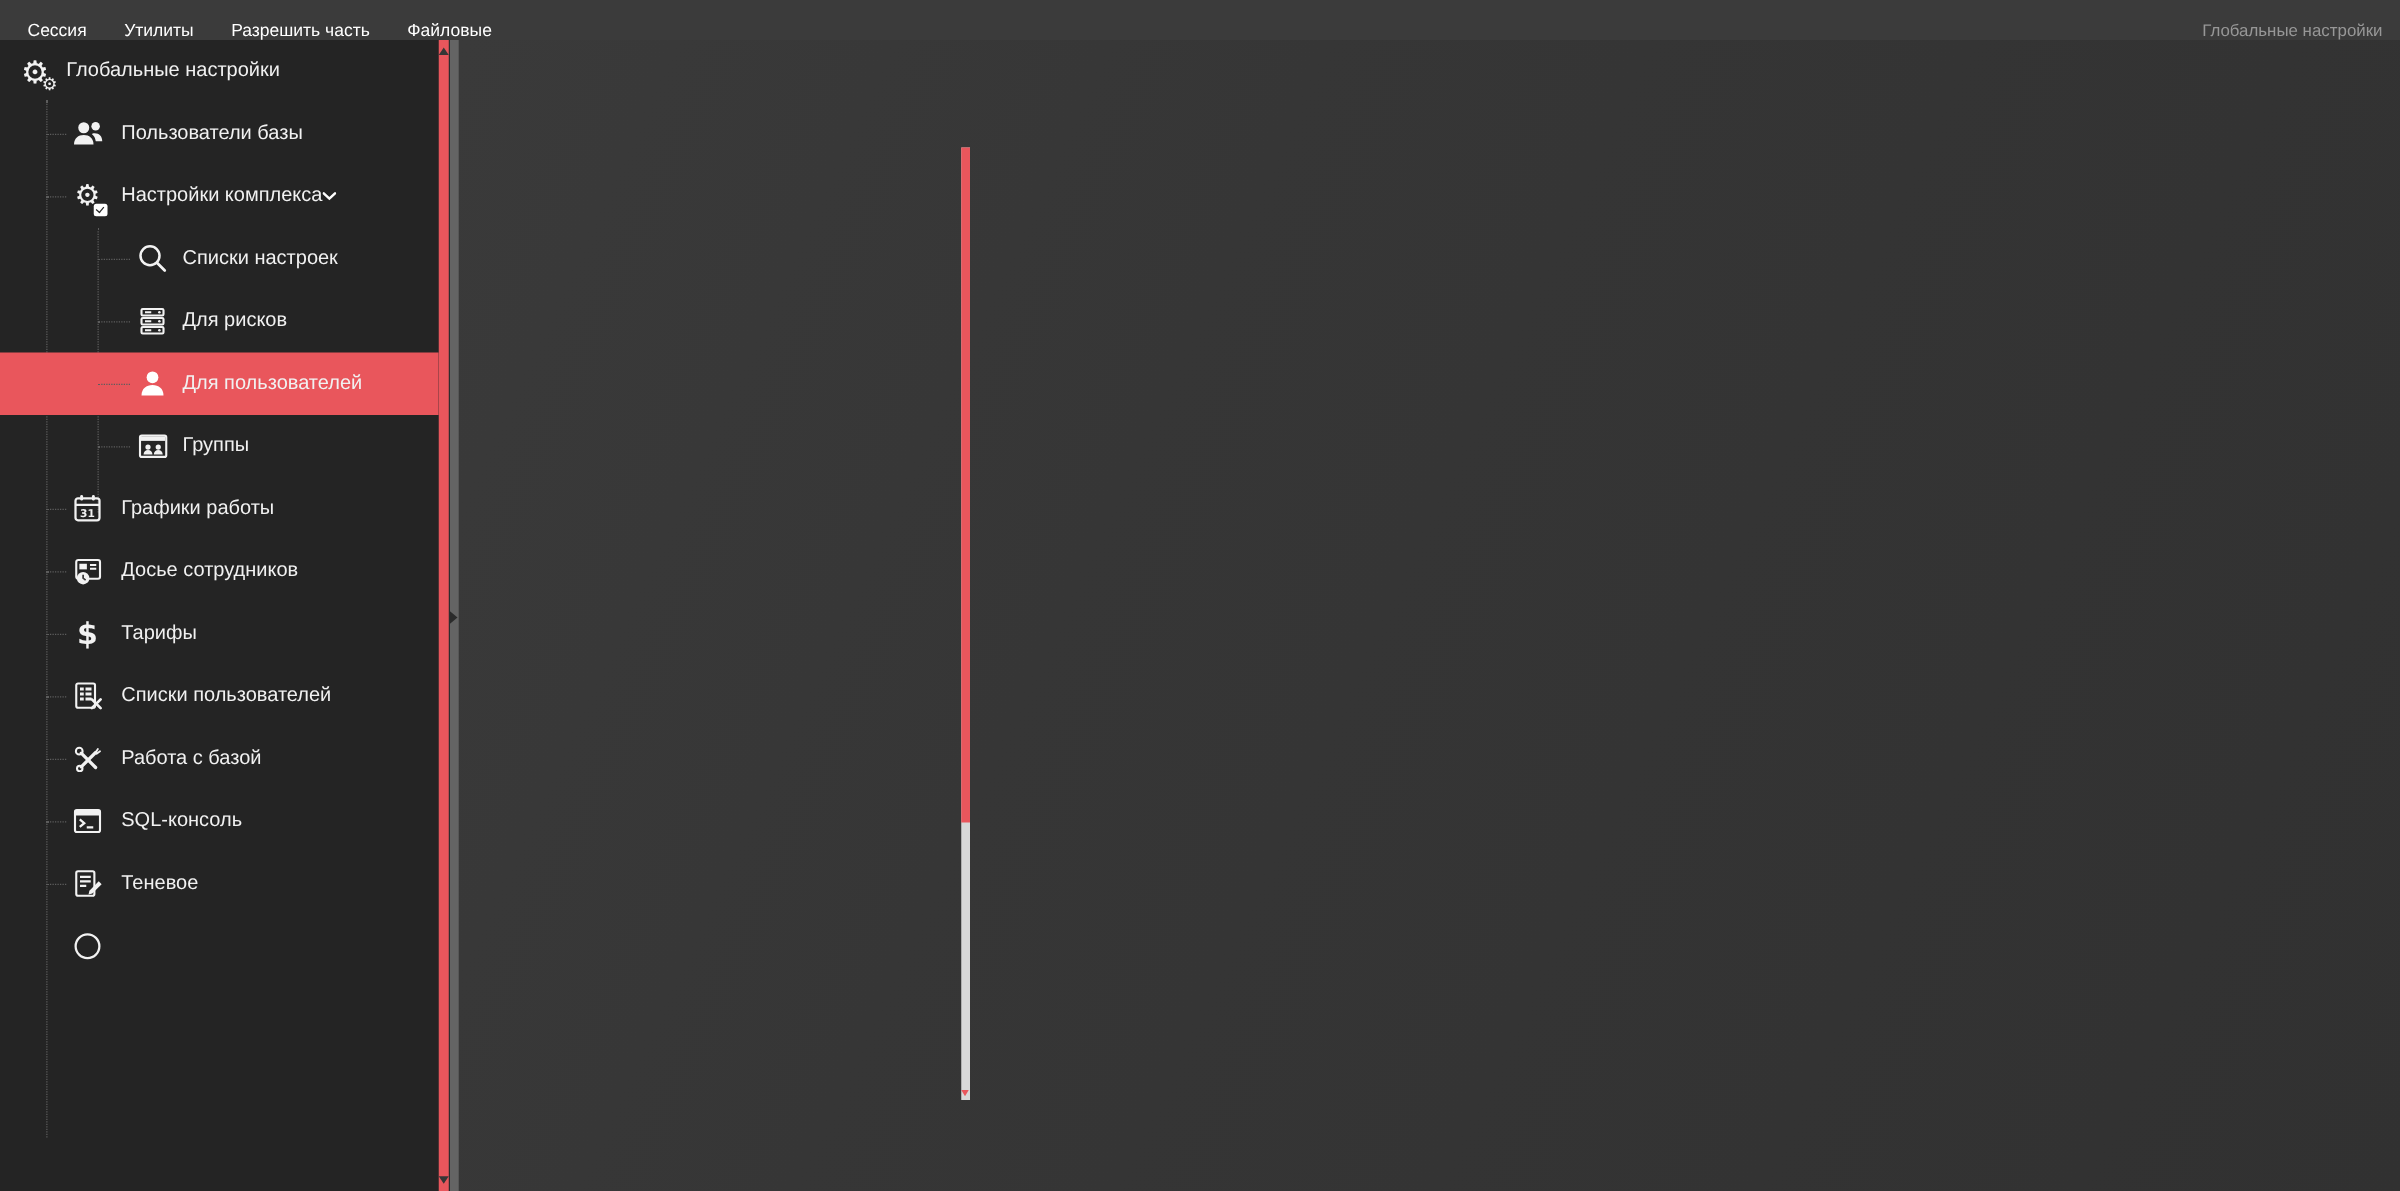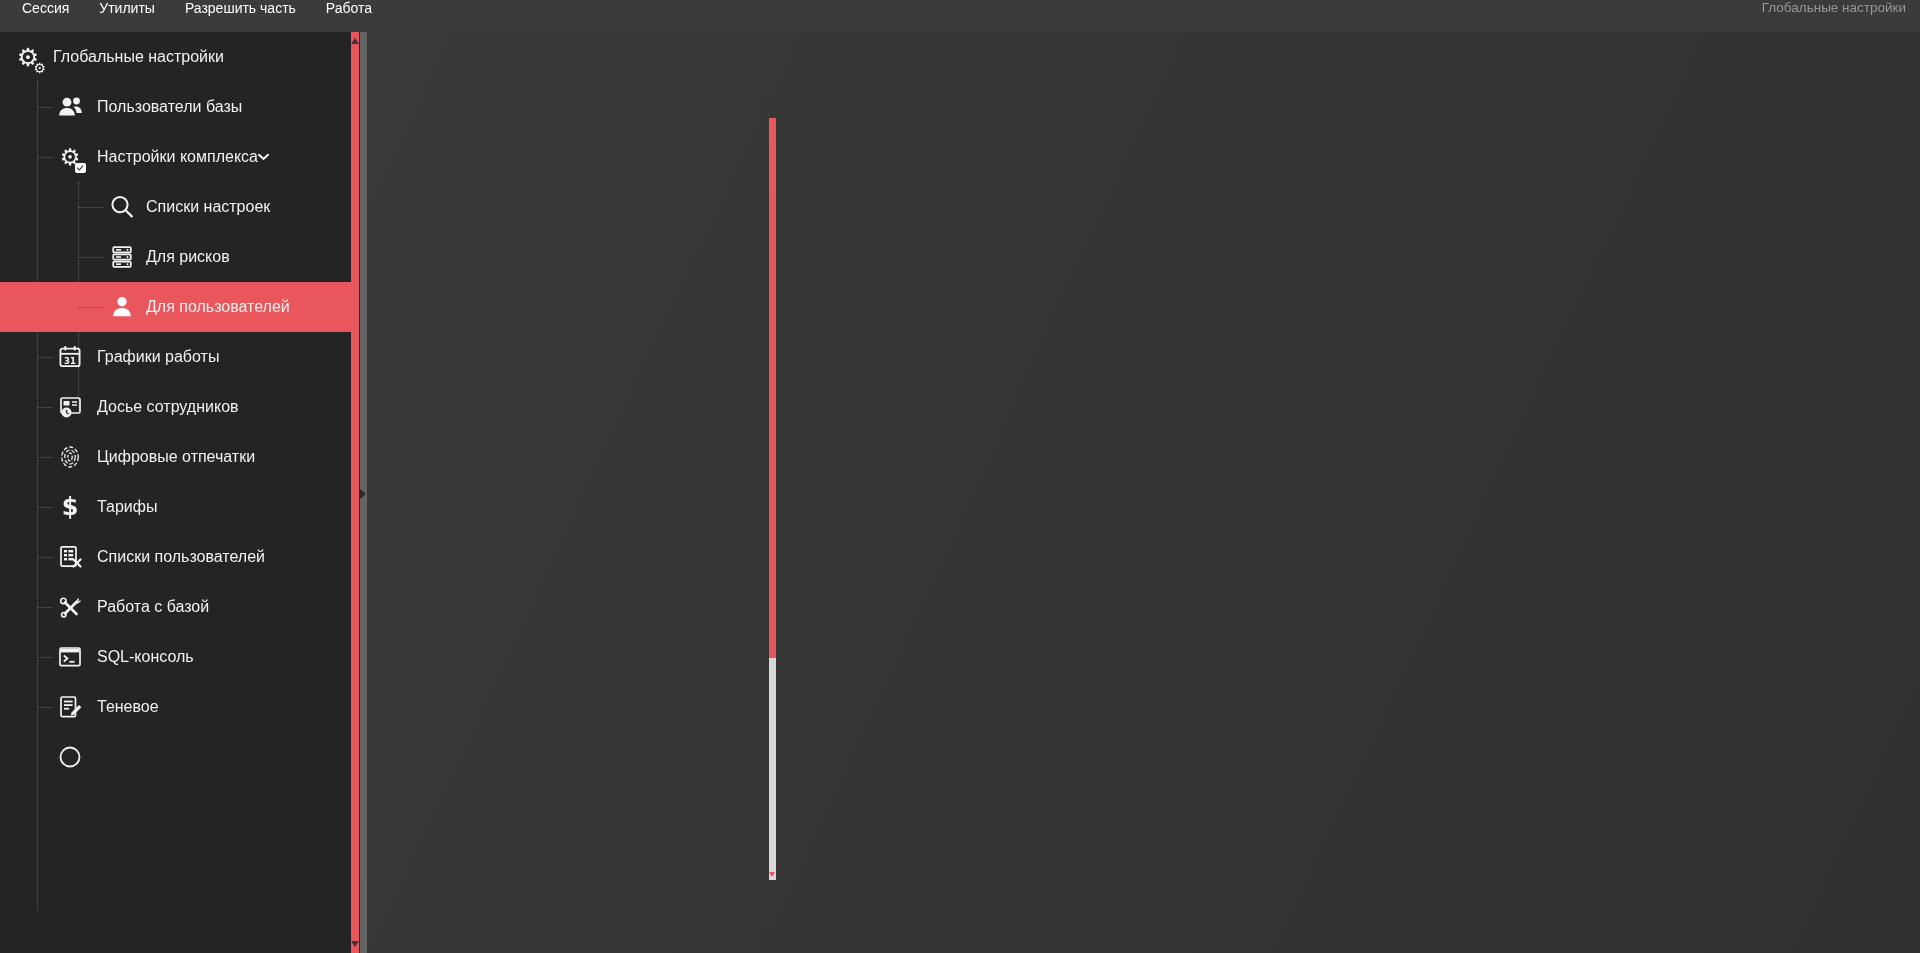--- a/index.html
+++ b/index.html
@@ -1,21 +1,21 @@
 <!DOCTYPE html>
 <html><head>
 <meta charset="utf-8">
 <style>
   html,body{margin:0;padding:0;background:#2e2e2e;}
   body{width:1920px;height:953px;position:relative;overflow:hidden;
        font-family:"Liberation Sans",sans-serif;-webkit-font-smoothing:antialiased;}
 
   
   .menubar{position:absolute;left:0;top:0;width:1920px;height:32px;background:#3b3b3b;
-           display:flex;align-items:flex-start;z-index:30;}
+           display:flex;align-items:flex-end;z-index:30;}
   .menu-item{color:#ffffff;font-size:14px;padding:0 15px;cursor:default;white-space:nowrap;}
   .menu-item:first-child{padding-left:22px;}
   .menu-context{margin-left:auto;color:#979797;font-size:13.5px;padding-right:14px;}
 
   
   .sidebar{position:absolute;left:0;top:32px;width:351px;height:921px;background:#242424;overflow:hidden;z-index:10;}
   .dotline{position:absolute;width:0;border-left:1.5px dotted #5d5d5d;}
   #dot1{left:37px;top:48px;height:830px;}
   #dot2{left:78px;top:150px;height:228px;}
   .sb-row{position:relative;height:50px;cursor:pointer;}
@@ -116,21 +116,21 @@
             align-items:center;justify-content:center;gap:9px;cursor:pointer;box-sizing:border-box;}
 </style>
 </head>
 <body>
 
 <div class="menubar">
   <div id="menu-items" style="display:flex;">
       <div class="menu-item">Сессия</div>
       <div class="menu-item">Утилиты</div>
       <div class="menu-item">Разрешить часть</div>
-      <div class="menu-item">Работа</div>
+      <div class="menu-item">Файловые</div>
     </div>
   <div class="menu-context">Глобальные настройки</div>
 </div>
 
 <div class="sidebar">
   <div class="dotline" id="dot1"></div>
   <div class="dotline" id="dot2"></div>
   <div id="sidebar-rows">
       <div class="sb-row lvl0">
         <div class="sb-ic" style="position: absolute;">
@@ -196,20 +196,36 @@
       <div class="sb-row lvl2 selected">
         <div class="sb-stub"></div>
         <div class="sb-ic" style="position: absolute;">
           <svg width="26" height="26" viewBox="0 0 26 26" fill="#ffffff">
             <circle cx="13" cy="7.8" r="4.7"></circle>
             <path d="M4.2 22.3c0-5.6 3.9-8.4 8.8-8.4s8.8 2.8 8.8 8.4z"></path>
           </svg>
         </div>
         <div class="sb-label">Для пользователей</div>
       </div>
+      <div class="sb-row lvl2">
+        <div class="sb-stub"></div>
+        <div class="sb-ic" style="position: absolute;">
+          <svg width="27" height="26" viewBox="0 0 27 26">
+            <rect x="3" y="4.5" width="21" height="17" rx="1.4" fill="none" stroke="#f2f2f2" stroke-width="1.7"></rect>
+            <rect x="3.8" y="5.3" width="19.4" height="3.4" fill="#f2f2f2"></rect>
+            <g fill="#f2f2f2">
+              <circle cx="9.4" cy="13.6" r="2.1"></circle>
+              <path d="M5.8 19.6c0-2.4 1.6-3.7 3.6-3.7s3.6 1.3 3.6 3.7z"></path>
+              <circle cx="17.6" cy="13.6" r="2.1"></circle>
+              <path d="M14 19.6c0-2.4 1.6-3.7 3.6-3.7s3.6 1.3 3.6 3.7z"></path>
+            </g>
+          </svg>
+        </div>
+        <div class="sb-label">Группы</div>
+      </div>
       <div class="sb-row lvl1">
         <div class="sb-stub"></div>
         <div class="sb-ic" style="position: absolute; align-items: center;">
           <svg width="26" height="26" viewBox="0 0 26 26">
             <rect x="3.4" y="4.6" width="19.2" height="17.6" rx="2" fill="none" stroke="#f2f2f2" stroke-width="1.8"></rect>
             <line x1="3.4" y1="9.8" x2="22.6" y2="9.8" stroke="#f2f2f2" stroke-width="1.8"></line>
             <rect x="7.2" y="2" width="2.2" height="4.4" rx="1" fill="#f2f2f2"></rect>
             <rect x="16.6" y="2" width="2.2" height="4.4" rx="1" fill="#f2f2f2"></rect>
             <text x="13" y="19.6" text-anchor="middle" font-size="8.5" font-weight="bold" fill="#f2f2f2" font-family="DejaVu Sans,sans-serif">31</text>
           </svg>
@@ -222,31 +238,20 @@
           <svg width="27" height="26" viewBox="0 0 27 26">
             <rect x="4" y="4" width="19" height="15" rx="1.6" fill="none" stroke="#f2f2f2" stroke-width="1.7"></rect>
             <rect x="6.5" y="7" width="6" height="4.5" fill="#f2f2f2"></rect>
             <line x1="15" y1="8" x2="20" y2="8" stroke="#f2f2f2" stroke-width="1.5"></line>
             <line x1="15" y1="11" x2="20" y2="11" stroke="#f2f2f2" stroke-width="1.5"></line>
             <circle cx="9.5" cy="18.5" r="5" fill="#f2f2f2"></circle>
             <path d="M9.5 15.8v2.7l2 1.6" stroke="#3a3a3a" stroke-width="1.4" fill="none"></path>
           </svg>
         </div>
         <div class="sb-label">Досье сотрудников</div>
-      </div>
-      <div class="sb-row lvl1">
-        <div class="sb-stub"></div>
-        <div class="sb-ic" style="position: absolute;">
-          <svg width="26" height="26" viewBox="0 0 26 26" fill="none" stroke="#f2f2f2">
-            <ellipse cx="13" cy="13" rx="8.2" ry="10" stroke-width="1.3" stroke-dasharray="4 2"></ellipse>
-            <ellipse cx="13" cy="13" rx="5.2" ry="7" stroke-width="1.3" stroke-dasharray="4 2"></ellipse>
-            <ellipse cx="13" cy="13" rx="2.2" ry="4" stroke-width="1.3" stroke-dasharray="3 1.5"></ellipse>
-          </svg>
-        </div>
-        <div class="sb-label">Цифровые отпечатки</div>
       </div>
       <div class="sb-row lvl1">
         <div class="sb-stub"></div>
         <div class="sb-ic" style="position: absolute;">
           <span class="dollar-glyph">$</span>
         </div>
         <div class="sb-label">Тарифы</div>
       </div>
       <div class="sb-row lvl1">
         <div class="sb-stub"></div>

